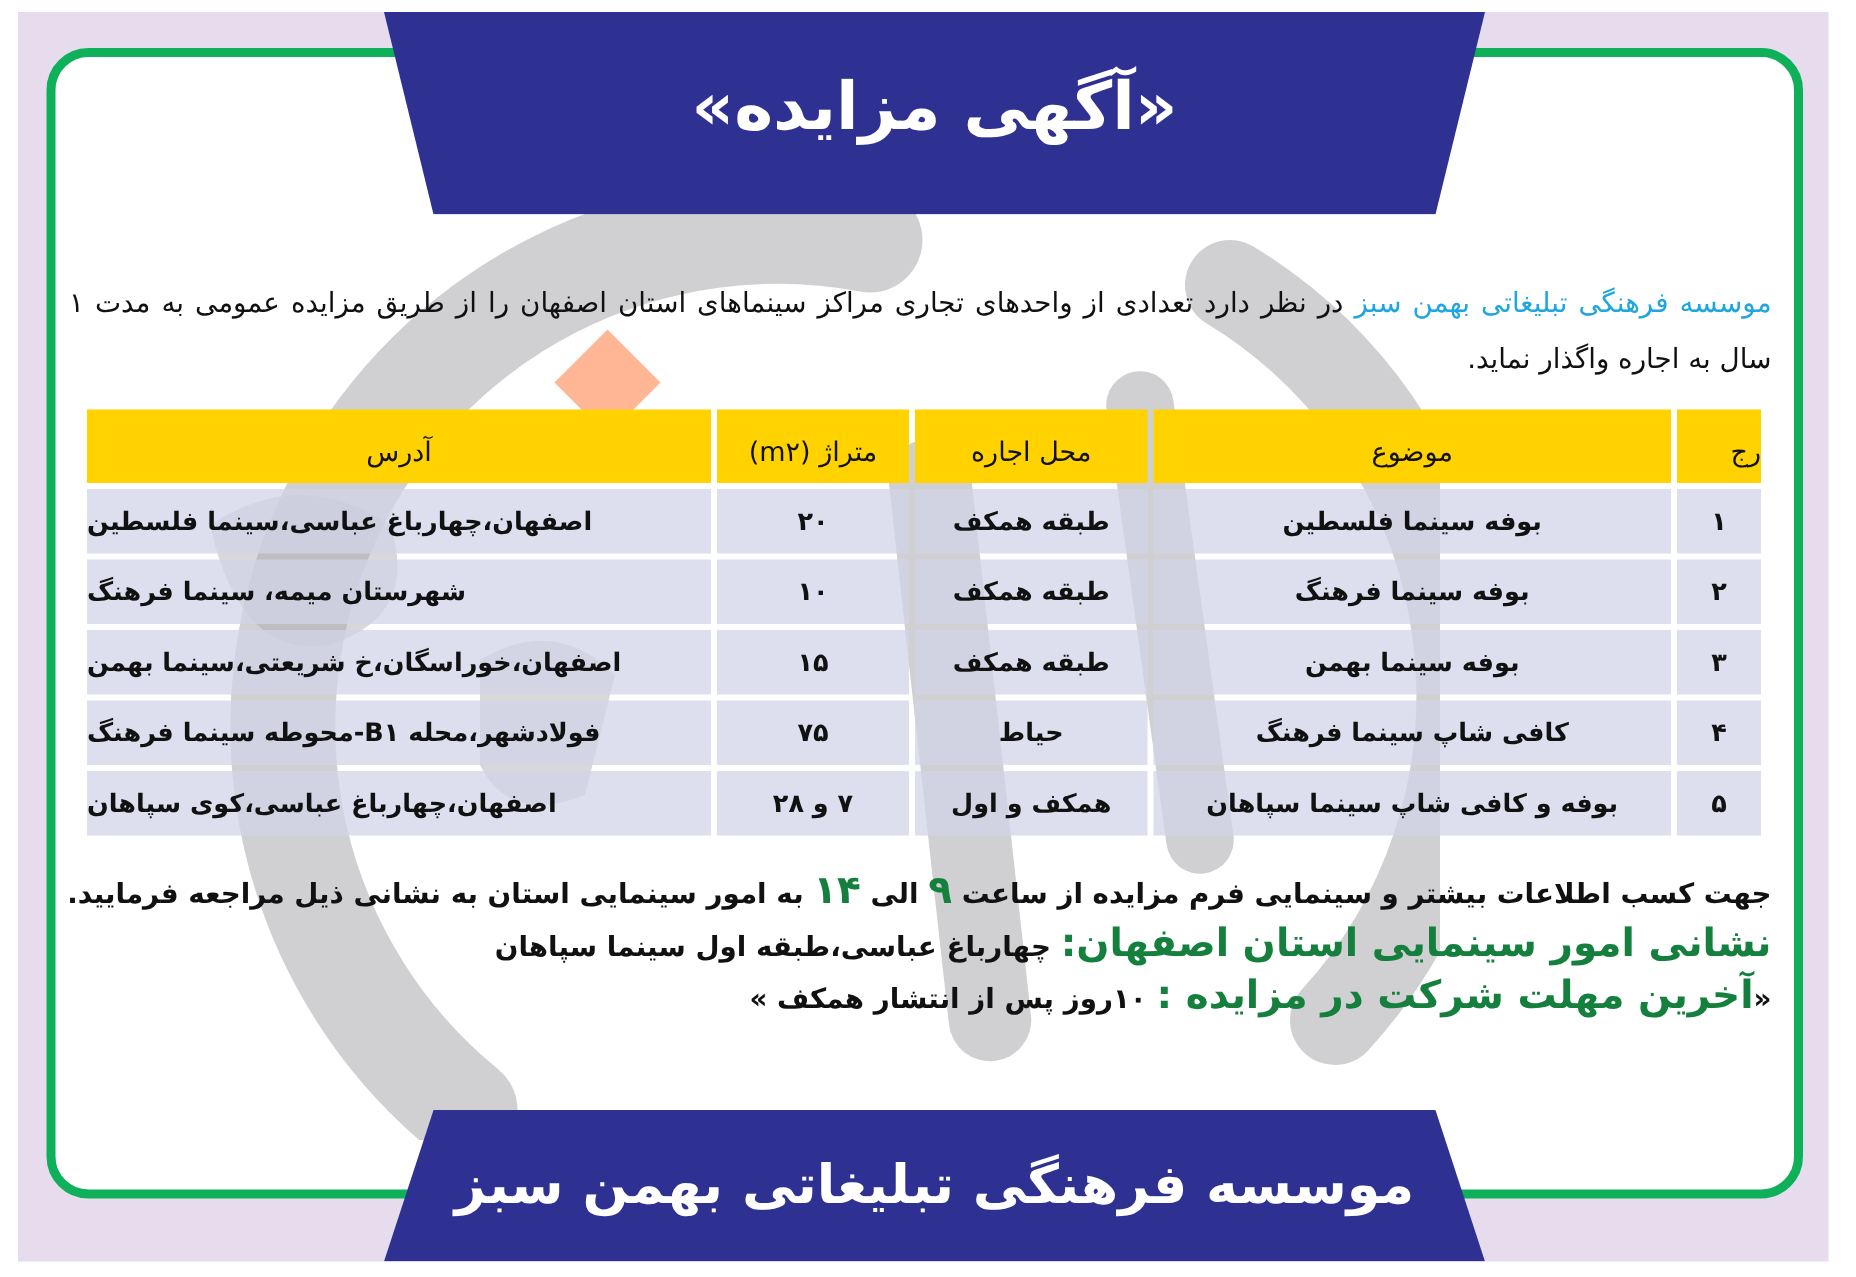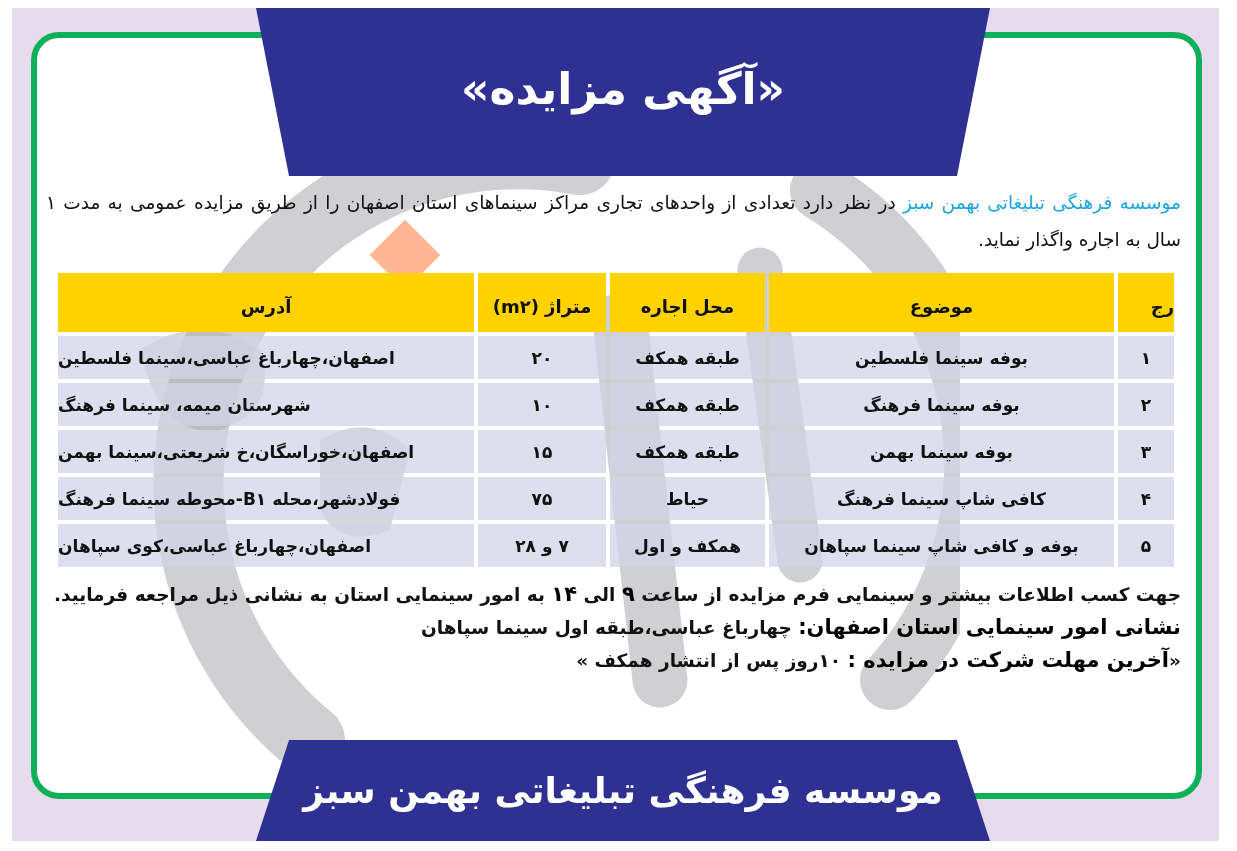--- a/index.html
+++ b/index.html
@@ -16,56 +16,56 @@
     }
 
     
     .watermark { position: absolute; left: 60px; top: 120px; width: 900px; height: 640px; pointer-events: none; }
 
     .banner {
       position: absolute; background: #2e3192; color: #fff; display: flex;
       align-items: center; justify-content: center; font-weight: bold;
     }
     .banner-top {
-      left: 256px; top: 8px; width: 734px; height: 168px;
+      left: 256px; top: 8px; width: 734px; height: 135px;
       clip-path: polygon(0 0, 100% 0, 95.5% 100%, 4.5% 100%);
       font-size: 44px; padding-bottom: 8px;
     }
     .banner-bottom {
       left: 256px; top: 740px; width: 734px; height: 101px;
       clip-path: polygon(4.5% 0, 95.5% 0, 100% 100%, 0 100%);
       font-size: 36px;
     }
 
     .intro {
       position: absolute; right: 56px; left: 46px; top: 184px;
       font-size: 18.5px; font-weight: normal; line-height: 37px; text-align: justify;
     }
     .accent { color: #1fa5e0; }
 
     .table-wrap { position: absolute; left: 54px; top: 269px; width: 1124px; }
     table { width: 100%; border-collapse: separate; border-spacing: 4px; direction: rtl; }
     th {
-      background: #ffd200; height: 59px; font-size: 18px; font-weight: bold;
+      background: #ffd200; height: 49px; font-size: 18px; font-weight: normal;
       text-align: center; vertical-align: middle; padding-top: 8px;
     }
     th.col-num { text-align: right; }
     td {
       background: rgba(210, 212, 232, 0.75); height: 43px; font-size: 17px; font-weight: bold;
       text-align: center; vertical-align: middle;
     }
     td.col-address { text-align: left; padding-right: 20px; }
     td.col-num { text-align: center; }
 
     .info {
       position: absolute; right: 56px; left: 46px; top: 578px;
       font-size: 18.5px; font-weight: bold; line-height: 33px;
     }
     .info .line { white-space: nowrap; }
-    .info .accent-strong { color: #000000; font-weight: bold; font-size: 21px; }
+    .info .accent-strong { color: #15803d; font-weight: bold; font-size: 26px; }
   </style>
 </head>
 <body>
 
 <div class="lilac-frame"></div>
 <div class="green-frame"></div>
 
 <svg class="watermark" viewBox="0 0 900 640">
   <g fill="none" stroke="#a9a9ad" stroke-opacity="0.55" stroke-linecap="round">
     <path d="M 250 620 A 330 330 0 0 1 520 40" stroke-width="70"></path>

